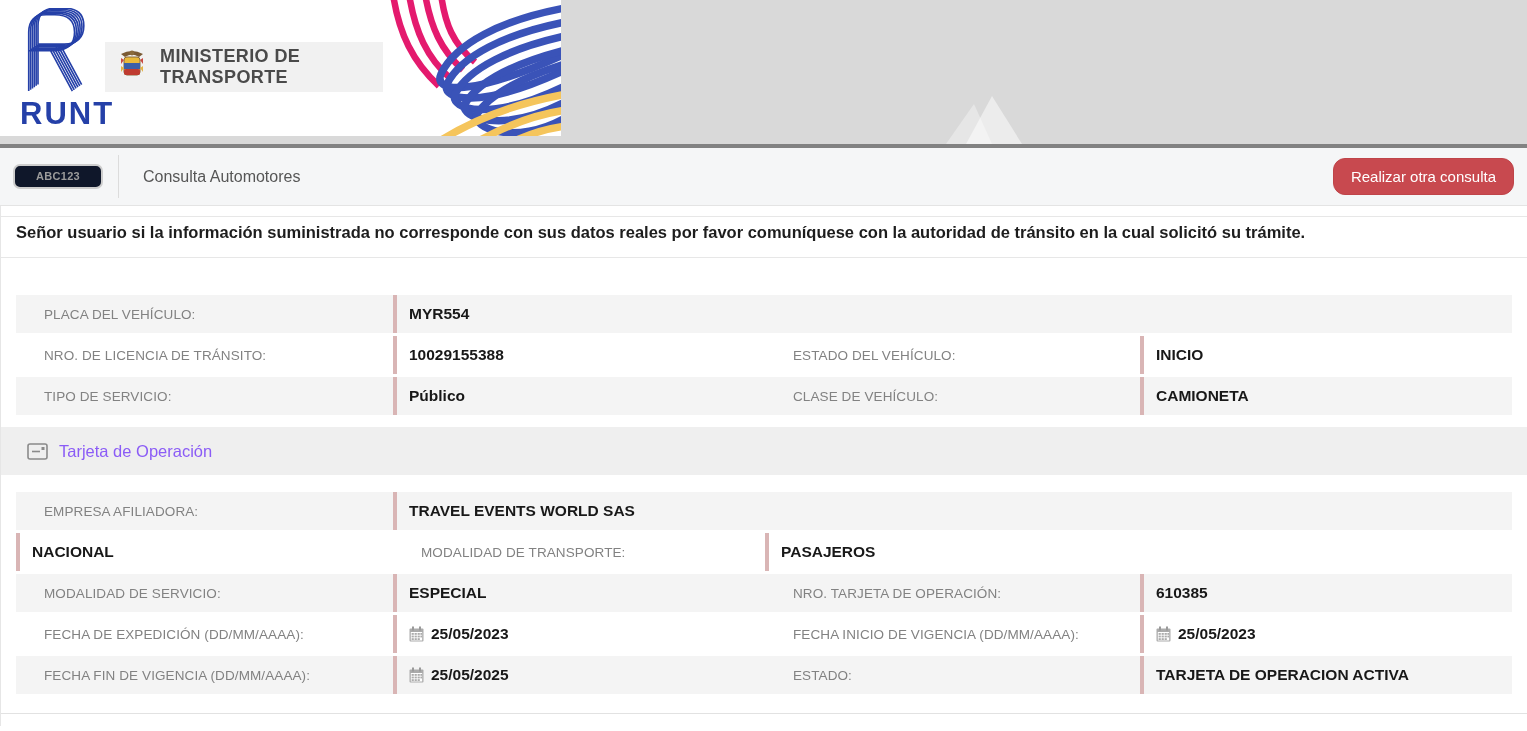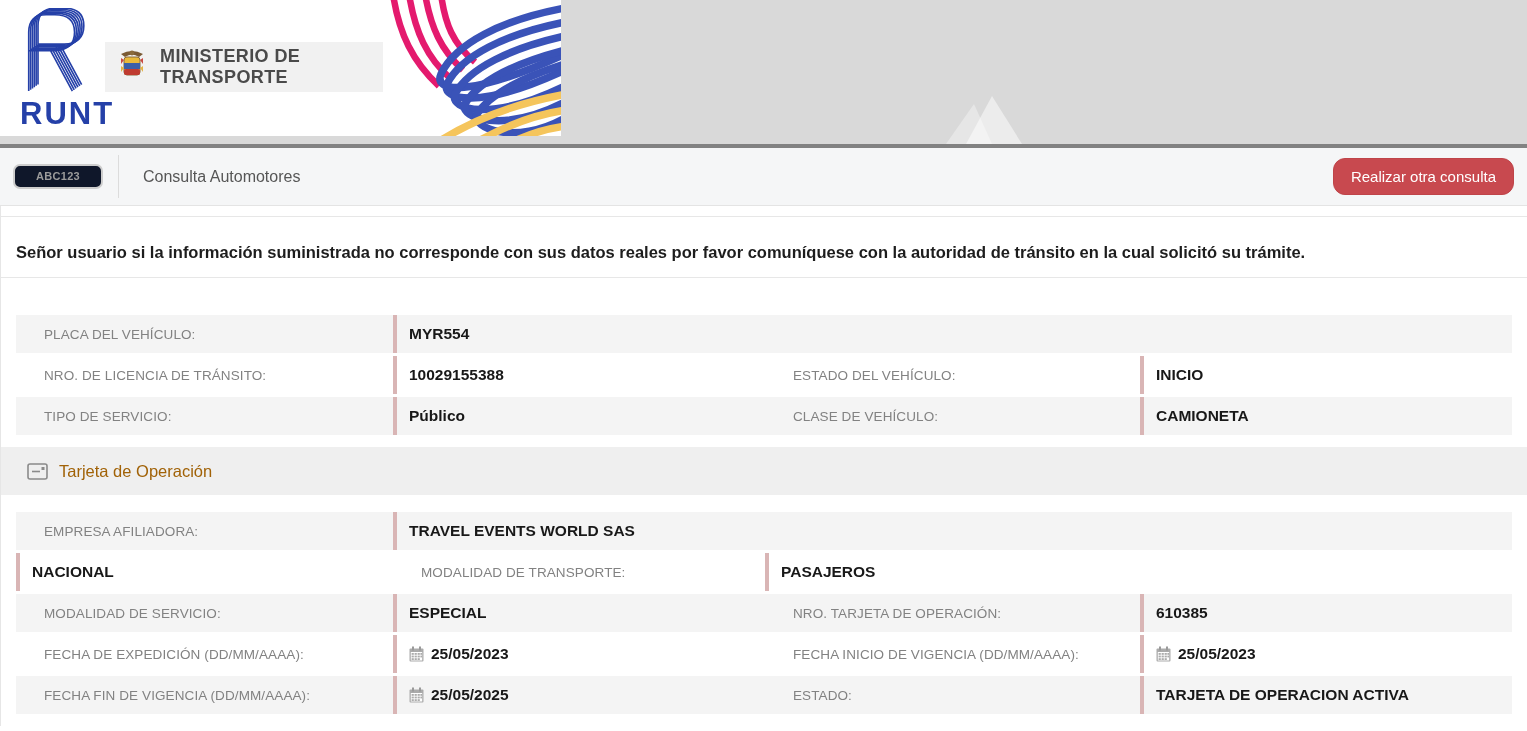--- a/index.html
+++ b/index.html
@@ -55,21 +55,21 @@
     background:#c8494f; border:1px solid #bf4449; border-radius:12px;
     color:#ffffff; font-size:15px; padding:9px 17px; cursor:pointer;
     font-family:"Liberation Sans", sans-serif;
   }
 
   
   .content { border-left:1px solid #e6e6e6; padding-top:10px; height:520px; }
 
   .notice {
     border-top:1px solid #e7e7e7; border-bottom:1px solid #e7e7e7;
-    padding:26px 15px 15px; font-size:16.5px; font-weight:bold; color:#1d1d1d;
+    padding:6px 15px 15px; font-size:16.5px; font-weight:bold; color:#1d1d1d;
   }
 
   .data-area { margin-top:37px; }
 
   .trow {
     display:grid; grid-template-columns:377px 372px 375px 373px;
     margin:0 15px 3px; min-height:38px;
   }
   .rg { background:#f4f4f4; }
   .rw { background:#ffffff; }
@@ -81,21 +81,21 @@
     display:flex; align-items:center; gap:7px;
     border-left:4px solid #d9b5b5; padding-left:12px;
     font-size:15.5px; font-weight:bold; color:#181818;
   }
   .vcell.no-div { border-left:none; }
   .cal-icon { flex:0 0 auto; display:flex; }
 
   .section-bar {
     height:48px; background:#efefef; margin:12px 0 17px;
     display:flex; align-items:center; gap:11px; padding-left:26px;
-    font-size:16.5px; color:#a16207;
+    font-size:16.5px; color:#8b5cf6;
   }
 
   .bottom-rule { margin-top:19px; border-top:1px solid #e2e2e2; height:5px; }
 </style>
 </head>
 <body>
 
 <div class="header-wrap">
   <div class="logo-panel">
 

